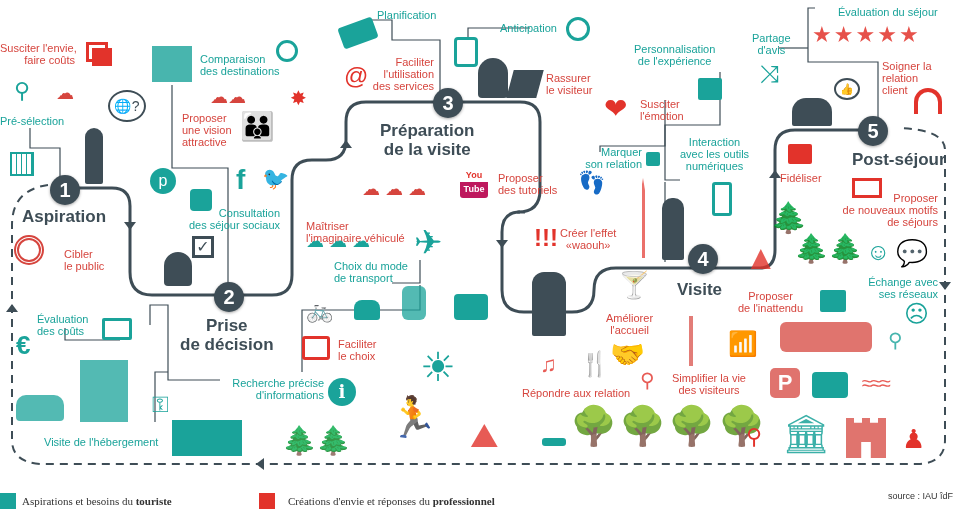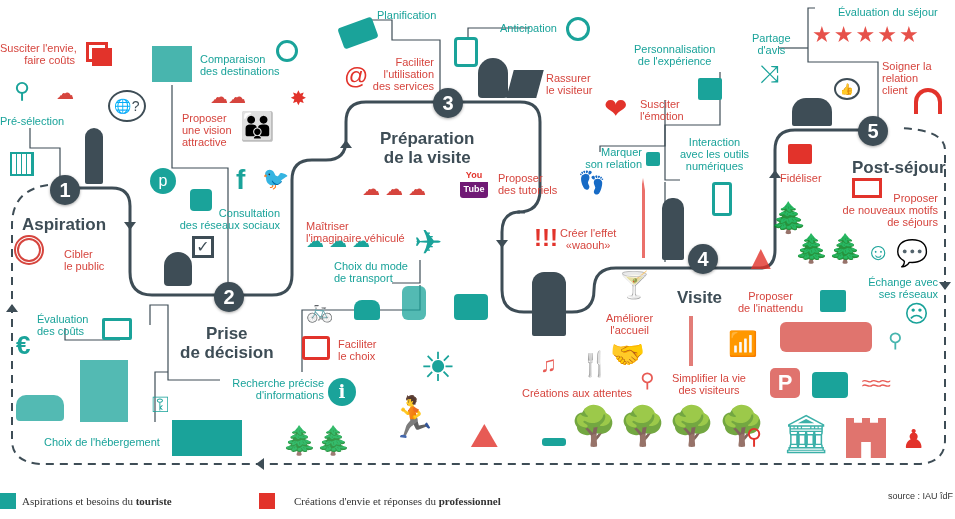--- a/index.html
+++ b/index.html
@@ -3,21 +3,21 @@
 <meta charset="utf-8">
 <style>
   html, body { margin: 0; padding: 0; background: #ffffff; }
   body { width: 955px; height: 519px; position: relative; overflow: hidden;
          font-family: "Liberation Sans", sans-serif; }
   .abs { position: absolute; }
   .t { color: #1aa39a; font-size: 11px; line-height: 12px; }
   .r { color: #d6453e; font-size: 11px; line-height: 12px; }
   .right { text-align: right; }
   .center { text-align: center; }
-  .stage-title { color: #3e4d56; font-weight: bold; font-size: 17px; line-height: 19px; margin-top: 8px; }
+  .stage-title { color: #3e4d56; font-weight: bold; font-size: 17px; line-height: 19px; }
   .num { width: 30px; height: 30px; border-radius: 50%; background: #3e4d56; color: #fff;
          font-weight: bold; font-size: 20px; line-height: 30px; text-align: center;
          box-shadow: 0 1px 3px rgba(0,0,0,0.35); }
   .ic-t { color: #1aa39a; }
   .ic-r { color: #e2332b; }
   .ic-d { color: #3e4d56; }
   .legend-sq { width: 16px; height: 16px; }
   .legend-txt { font-size: 11px; color: #333; line-height: 16px; font-family: Liberation Serif, serif; }
   .credit { font-size: 9px; color: #333; line-height: 11px; text-align: right; }
   svg.path { position: absolute; left: 0; top: 0; }
@@ -105,32 +105,32 @@
 <div class="abs r" style="left:182px;top:112px;white-space:pre;" data-bind="labels.vision">Proposer
 une vision
 attractive</div>
 <div class="abs ic-r" style="left:240px;top:110px;font-size:28px;">👪</div>
 <div class="abs ic-r" style="left:290px;top:86px;font-size:20px;">✸</div>
 <div class="abs" style="left:150px;top:168px;width:26px;height:26px;border-radius:50%;background:#1aa39a;color:#fff;font-size:16px;text-align:center;line-height:26px;">p</div>
 <div class="abs" style="left:190px;top:189px;width:22px;height:22px;background:#1aa39a;border-radius:4px;"></div>
 <div class="abs ic-t" style="left:236px;top:164px;font-size:28px;font-weight:bold;" data-bind="icons.facebook">f</div>
 <div class="abs ic-t" style="left:262px;top:166px;font-size:22px;">🐦</div>
 <div class="abs t right" style="left:176px;top:207px;width:104px;white-space:pre;" data-bind="labels.consultation">Consultation
-des réseaux sociaux</div>
+des séjour sociaux</div>
 <div class="abs" style="left:192px;top:236px;width:22px;height:22px;border:3px solid #3e4d56;box-sizing:border-box;font-size:16px;text-align:center;line-height:16px;color:#3e4d56;">✓</div>
 <div class="abs" style="left:164px;top:252px;width:28px;height:34px;background:#3e4d56;border-radius:14px 14px 4px 4px;"></div>
 
 <div class="abs t" style="left:37px;top:313px;white-space:pre;" data-bind="labels.evaluation_couts">Évaluation
 des coûts</div>
 <div class="abs" style="left:102px;top:318px;width:30px;height:22px;border:3px solid #1aa39a;box-sizing:border-box;border-radius:2px;"></div>
 <div class="abs ic-t" style="left:16px;top:330px;font-size:26px;font-weight:bold;" data-bind="icons.euro">€</div>
 <div class="abs" style="left:80px;top:360px;width:48px;height:62px;background:#1aa39a;opacity:0.75;"></div>
 <div class="abs" style="left:16px;top:395px;width:48px;height:26px;background:#1aa39a;opacity:0.75;border-radius:10px 10px 4px 4px;"></div>
 <div class="abs ic-t" style="left:152px;top:392px;font-size:22px;">⚿</div>
-<div class="abs t" style="left:44px;top:436px;" data-bind="labels.choix_hebergement">Choix de l'hébergement</div>
+<div class="abs t" style="left:44px;top:436px;" data-bind="labels.choix_hebergement">Visite de l'hébergement</div>
 <div class="abs" style="left:172px;top:420px;width:70px;height:36px;background:#1aa39a;"></div>
 <div class="abs t right" style="left:220px;top:377px;width:104px;white-space:pre;" data-bind="labels.recherche">Recherche précise
 d'informations</div>
 <div class="abs" style="left:328px;top:378px;width:28px;height:28px;border-radius:50%;background:#1aa39a;color:#fff;font-weight:bold;font-size:18px;text-align:center;line-height:28px;font-family:'DejaVu Serif',serif;" data-bind="icons.info">i</div>
 <div class="abs" style="left:302px;top:336px;width:28px;height:24px;border:3px solid #e2332b;box-sizing:border-box;border-radius:3px;"></div>
 <div class="abs r" style="left:338px;top:338px;white-space:pre;" data-bind="labels.faciliter_choix">Faciliter
 le choix</div>
 
 <div class="abs r" style="left:306px;top:220px;white-space:pre;" data-bind="labels.maitriser">Maîtriser
 l'imaginaire véhiculé</div>
@@ -152,21 +152,21 @@
 <div class="abs" style="left:566px;top:17px;width:24px;height:24px;border:3px solid #1aa39a;border-radius:50%;box-sizing:border-box;"></div>
 <div class="abs" style="left:454px;top:37px;width:24px;height:30px;border:3px solid #1aa39a;border-radius:4px;box-sizing:border-box;"></div>
 <div class="abs r right" style="left:370px;top:56px;width:64px;white-space:pre;" data-bind="labels.faciliter_services">Faciliter
 l'utilisation
 des services</div>
 <div class="abs ic-r" style="left:344px;top:62px;font-size:24px;" data-bind="icons.at">@</div>
 <div class="abs" style="left:478px;top:58px;width:30px;height:40px;background:#3e4d56;border-radius:15px 15px 4px 4px;"></div>
 <div class="abs" style="left:510px;top:70px;width:30px;height:28px;background:#3e4d56;transform:skewX(-15deg);"></div>
 <div class="abs r" style="left:546px;top:72px;white-space:pre;" data-bind="labels.rassurer">Rassurer
 le visiteur</div>
-<div class="abs" style="left:460px;top:168px;width:28px;height:30px;background:#701a75;color:#fff;font-size:9px;font-weight:bold;text-align:center;line-height:14px;border-radius:3px;"><span data-bind="icons.youtube_top" style="display:block;color:#e2332b;background:#fff;">You</span><span data-bind="icons.youtube_bottom">Tube</span></div>
+<div class="abs" style="left:460px;top:168px;width:28px;height:30px;background:#be185d;color:#fff;font-size:9px;font-weight:bold;text-align:center;line-height:14px;border-radius:3px;"><span data-bind="icons.youtube_top" style="display:block;color:#e2332b;background:#fff;">You</span><span data-bind="icons.youtube_bottom">Tube</span></div>
 <div class="abs r" style="left:498px;top:172px;white-space:pre;" data-bind="labels.tutoriels">Proposer
 des tutoriels</div>
 
 <div class="abs ic-r" style="left:534px;top:224px;font-size:24px;font-weight:bold;" data-bind="icons.exclaim">!!!</div>
 <div class="abs r center" style="left:560px;top:227px;white-space:pre;" data-bind="labels.waouh">Créer l'effet
 «waouh»</div>
 <div class="abs ic-t" style="left:578px;top:170px;font-size:22px;">👣</div>
 <div class="abs t right" style="left:574px;top:146px;width:68px;white-space:pre;" data-bind="labels.marquer">Marquer
 son relation</div>
 <div class="abs" style="left:646px;top:152px;width:14px;height:14px;background:#1aa39a;border-radius:2px;"></div>
@@ -184,21 +184,21 @@
 avec les outils
 numériques</div>
 <div class="abs" style="left:712px;top:182px;width:20px;height:34px;border:3px solid #1aa39a;box-sizing:border-box;border-radius:3px;"></div>
 
 <div class="abs ic-r" style="left:618px;top:270px;font-size:26px;">🍸</div>
 <div class="abs r center" style="left:606px;top:312px;white-space:pre;" data-bind="labels.ameliorer">Améliorer
 l'accueil</div>
 <div class="abs ic-r" style="left:610px;top:338px;font-size:28px;">🤝</div>
 <div class="abs ic-r" style="left:540px;top:352px;font-size:22px;opacity:0.8;">♫</div>
 <div class="abs ic-r" style="left:580px;top:350px;font-size:24px;">🍴</div>
-<div class="abs r" style="left:522px;top:387px;" data-bind="labels.repondre">Créations aux attentes</div>
+<div class="abs r" style="left:522px;top:387px;" data-bind="labels.repondre">Répondre aux relation</div>
 <div class="abs ic-r" style="left:640px;top:368px;font-size:20px;opacity:0.8;">⚲</div>
 <div class="abs" style="left:674px;top:316px;width:34px;height:50px;background:linear-gradient(#d6453e,#d6453e) center/4px 100% no-repeat;opacity:0.7;"></div>
 <div class="abs ic-r" style="left:728px;top:330px;font-size:24px;">📶</div>
 <div class="abs r center" style="left:672px;top:372px;white-space:pre;" data-bind="labels.simplifier">Simplifier la vie
 des visiteurs</div>
 <div class="abs" style="left:780px;top:322px;width:92px;height:30px;background:#d6453e;opacity:0.75;border-radius:6px;"></div>
 <div class="abs" style="left:770px;top:368px;width:30px;height:30px;background:#d6453e;opacity:0.75;border-radius:5px;color:#fff;font-size:22px;font-weight:bold;text-align:center;line-height:30px;" data-bind="icons.parking">P</div>
 <div class="abs" style="left:812px;top:372px;width:36px;height:26px;background:#1aa39a;border-radius:4px;"></div>
 <div class="abs ic-r" style="left:862px;top:372px;font-size:20px;opacity:0.8;letter-spacing:-2px;">≈≈≈</div>
 <div class="abs ic-t" style="left:888px;top:328px;font-size:20px;opacity:0.8;">⚲</div>
@@ -238,21 +238,21 @@
 <div class="abs" style="left:788px;top:144px;width:24px;height:20px;background:#e2332b;border-radius:2px;"></div>
 <div class="abs r" style="left:780px;top:172px;" data-bind="labels.fideliser">Fidéliser</div>
 <div class="abs" style="left:852px;top:178px;width:30px;height:20px;border:3px solid #e2332b;box-sizing:border-box;"></div>
 <div class="abs r right" style="left:836px;top:192px;width:102px;white-space:pre;" data-bind="labels.nouveaux_motifs">Proposer
 de nouveaux motifs
 de séjours</div>
 
 <div class="abs legend-sq" style="left:0px;top:493px;background:#1aa39a;"></div>
 <div class="abs legend-txt" style="left:22px;top:493px;"><span data-bind="legend.tourist_prefix">Aspirations et besoins du </span><b data-bind="legend.tourist_bold">touriste</b></div>
 <div class="abs legend-sq" style="left:259px;top:493px;background:#e2332b;"></div>
-<div class="abs legend-txt" style="left:294px;top:493px;"><span data-bind="legend.pro_prefix">Créations d'envie et réponses du </span><b data-bind="legend.pro_bold">professionnel</b></div>
+<div class="abs legend-txt" style="left:288px;top:493px;"><span data-bind="legend.pro_prefix">Créations d'envie et réponses du </span><b data-bind="legend.pro_bold">professionnel</b></div>
 
 <div class="abs credit" style="right:2px;top:491px;">
   <div data-bind="credits.line2">source : IAU îdF</div>
 </div>
 
 <style>
   [data-bind^="labels."], [data-bind^="stages."] { white-space: pre; }
 </style>
 
 </body></html>

